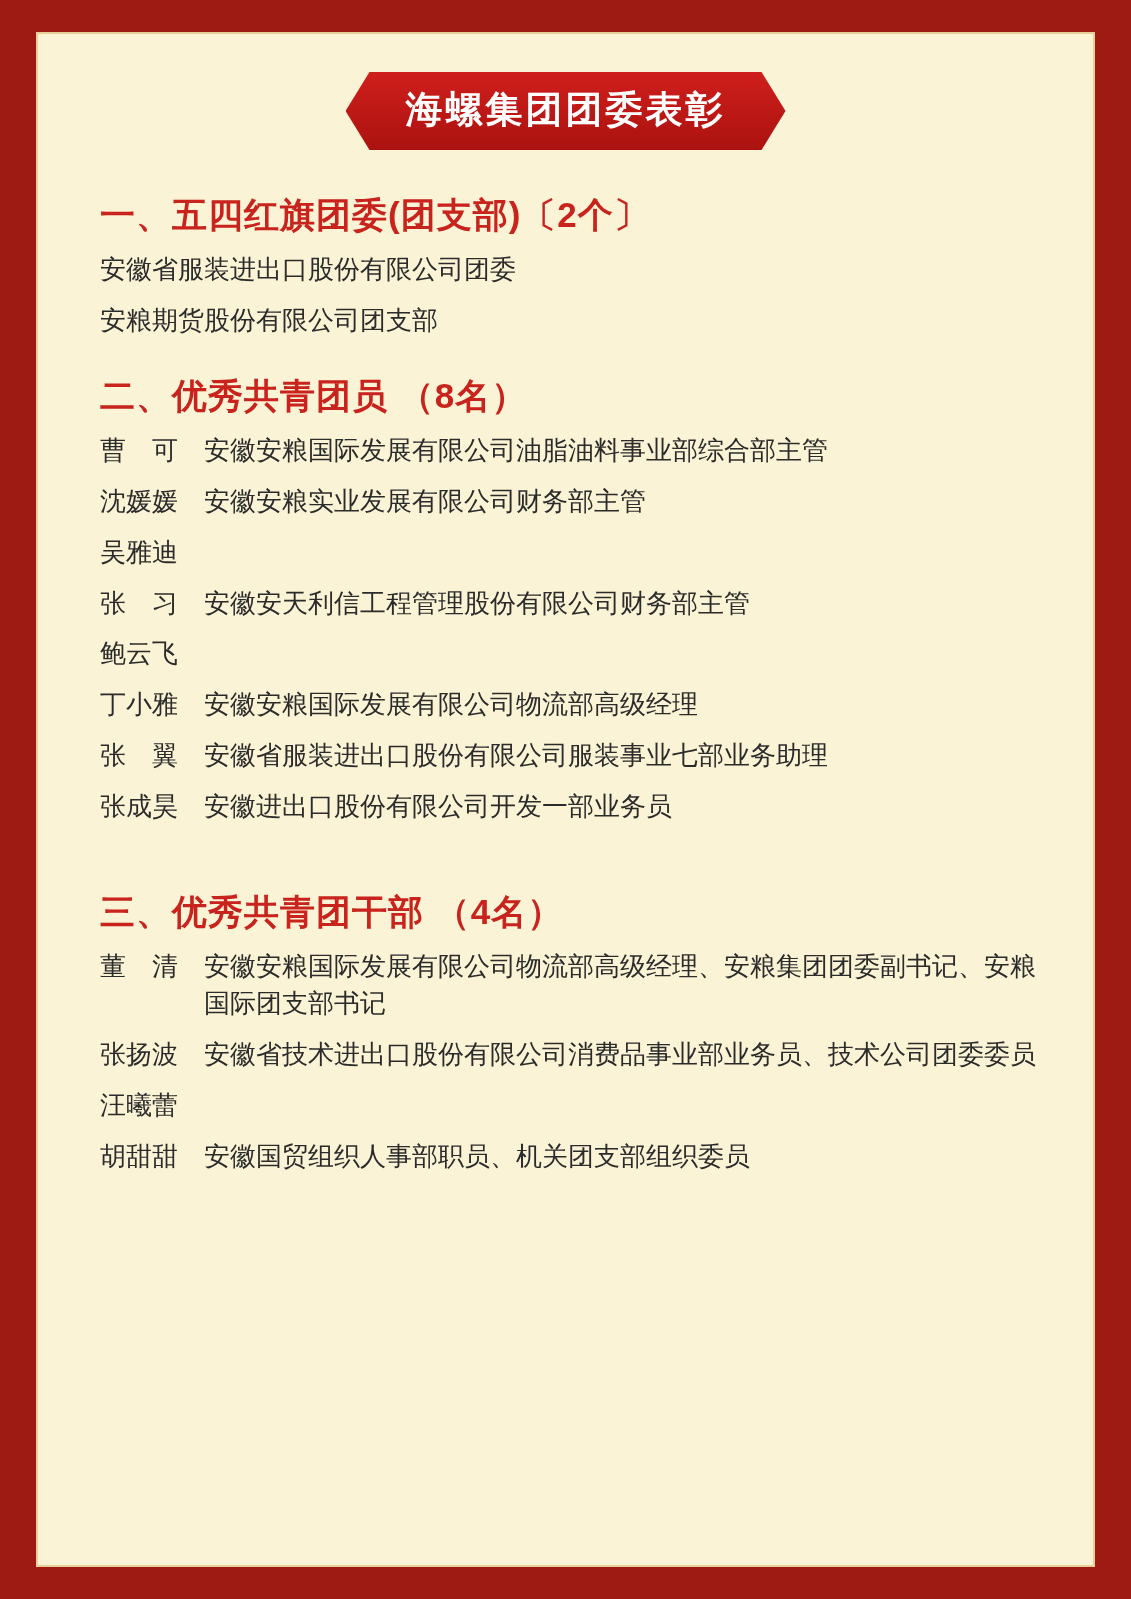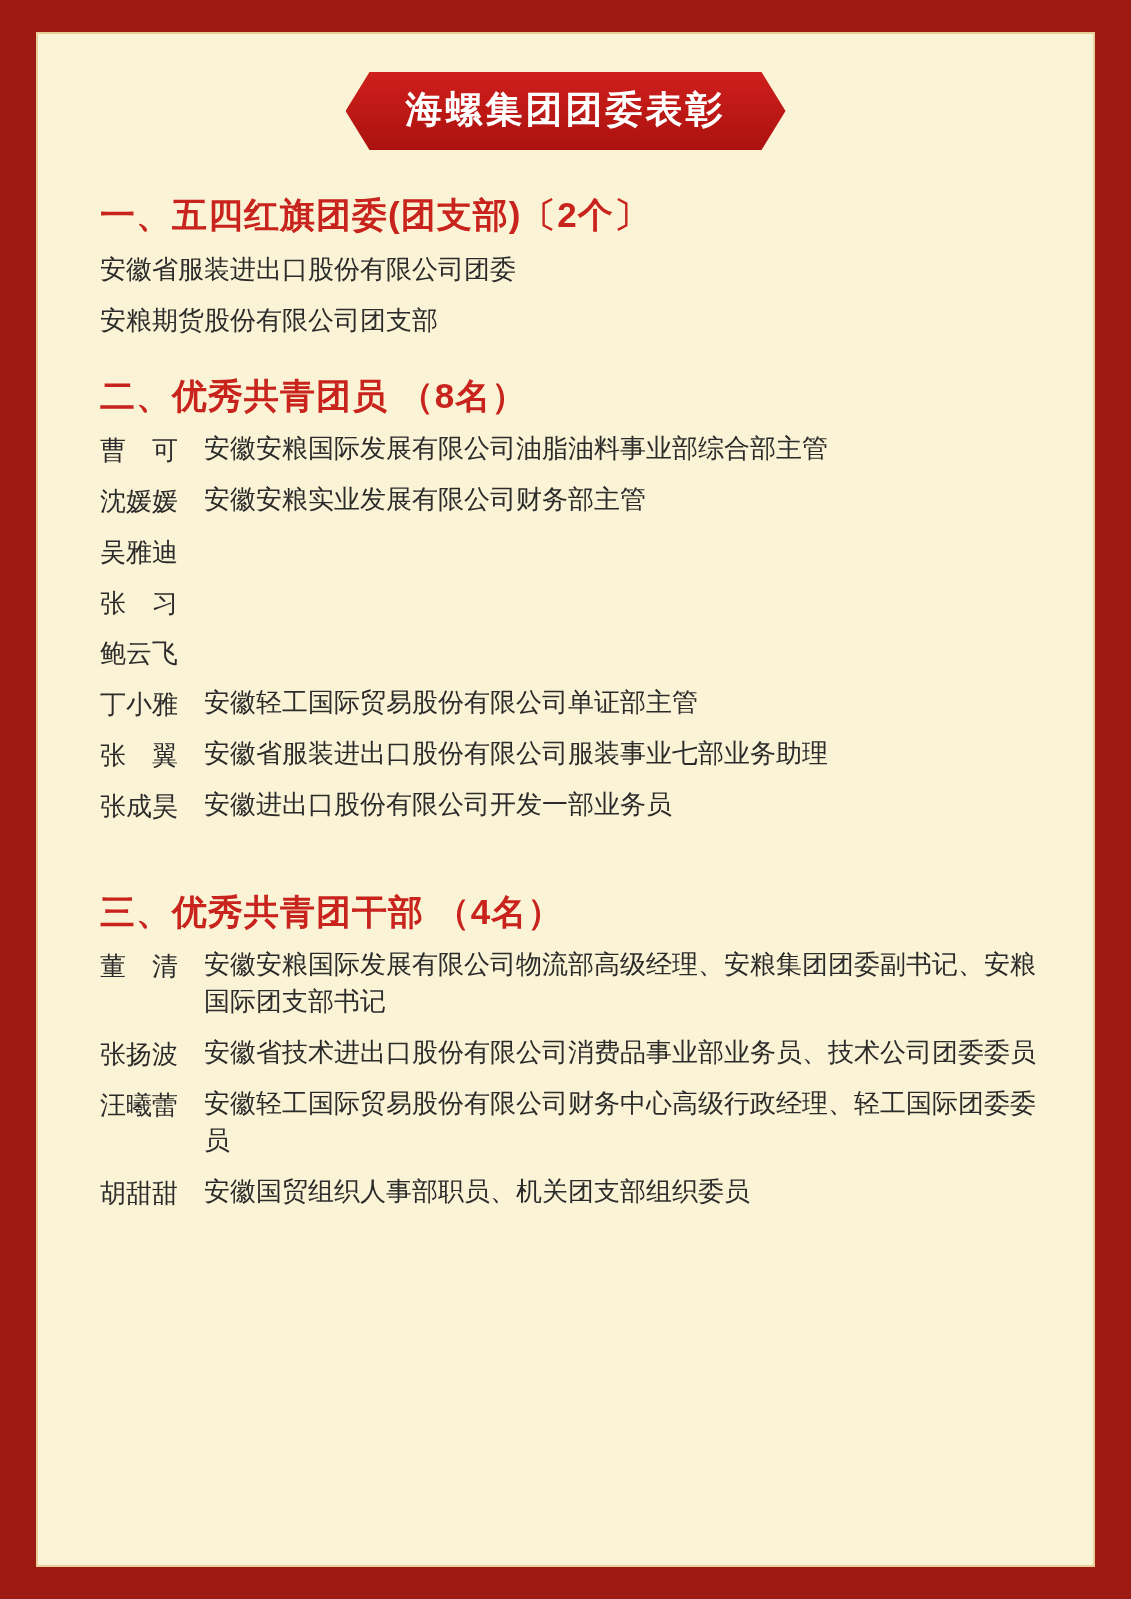--- a/index.html
+++ b/index.html
@@ -59,21 +59,20 @@
     align-items: flex-start;
   }
   .entry .name {
     display: inline-block;
     min-width: 104px;
     flex: 0 0 auto;
     white-space: pre;
   }
   .entry .desc {
     flex: 1 1 auto;
-    font-family: Liberation Mono, monospace;
   }
   .entry.plain {
     display: block;
   }
   .group {
     margin-bottom: 2px;
     margin-top: 12px;
   }
   .spacer-lg {
     height: 16px;
@@ -102,27 +101,28 @@
     </div>
     <div class="entry">
       <span class="name">沈媛媛</span>
       <span class="desc">安徽安粮实业发展有限公司财务部主管</span>
     </div>
     <div class="entry">
       <span class="name">吴雅迪</span>
     </div>
     <div class="entry">
       <span class="name">张　习</span>
+      <span class="desc">安徽安天利信工程管理股份有限公司财务部主管</span>
     </div>
     <div class="entry">
       <span class="name">鲍云飞</span>
     </div>
     <div class="entry">
       <span class="name">丁小雅</span>
-      <span class="desc">安徽轻工国际贸易股份有限公司单证部主管</span>
+      <span class="desc">安徽安粮国际发展有限公司物流部高级经理</span>
     </div>
     <div class="entry">
       <span class="name">张　翼</span>
       <span class="desc">安徽省服装进出口股份有限公司服装事业七部业务助理</span>
     </div>
     <div class="entry">
       <span class="name">张成昊</span>
       <span class="desc">安徽进出口股份有限公司开发一部业务员</span>
     </div>
   </div>
@@ -134,21 +134,20 @@
     <div class="entry">
       <span class="name">董　清</span>
       <span class="desc">安徽安粮国际发展有限公司物流部高级经理、安粮集团团委副书记、安粮国际团支部书记</span>
     </div>
     <div class="entry">
       <span class="name">张扬波</span>
       <span class="desc">安徽省技术进出口股份有限公司消费品事业部业务员、技术公司团委委员</span>
     </div>
     <div class="entry">
       <span class="name">汪曦蕾</span>
-      <span class="desc">安徽轻工国际贸易股份有限公司财务中心高级行政经理、轻工国际团委委员</span>
     </div>
     <div class="entry">
       <span class="name">胡甜甜</span>
       <span class="desc">安徽国贸组织人事部职员、机关团支部组织委员</span>
     </div>
   </div>
 
 </div>
 
 </body></html>

